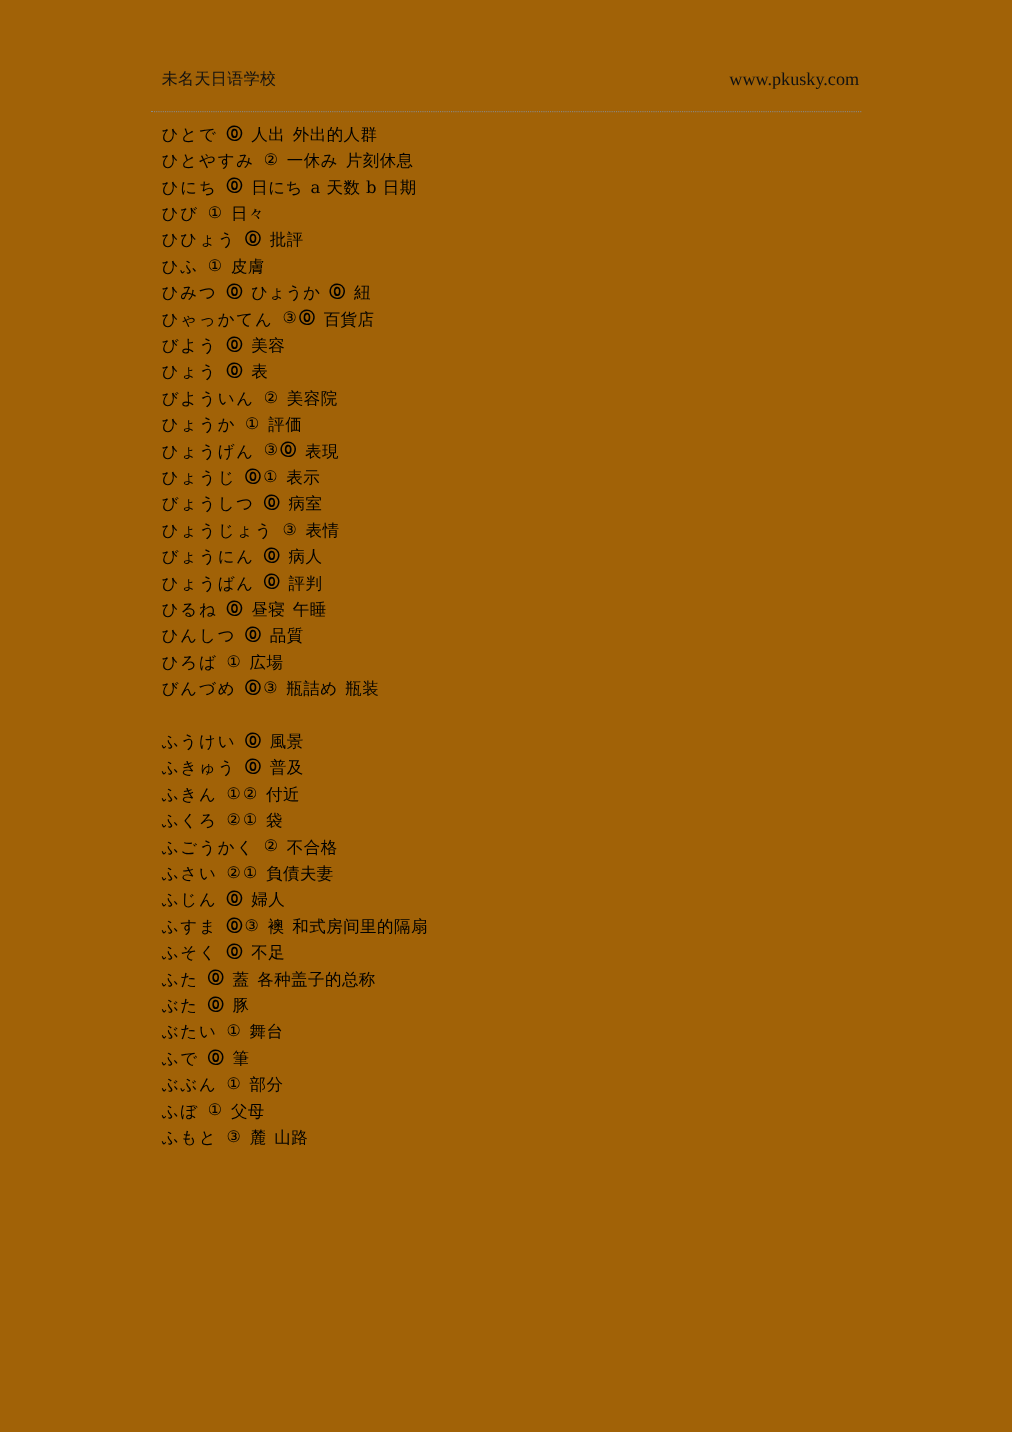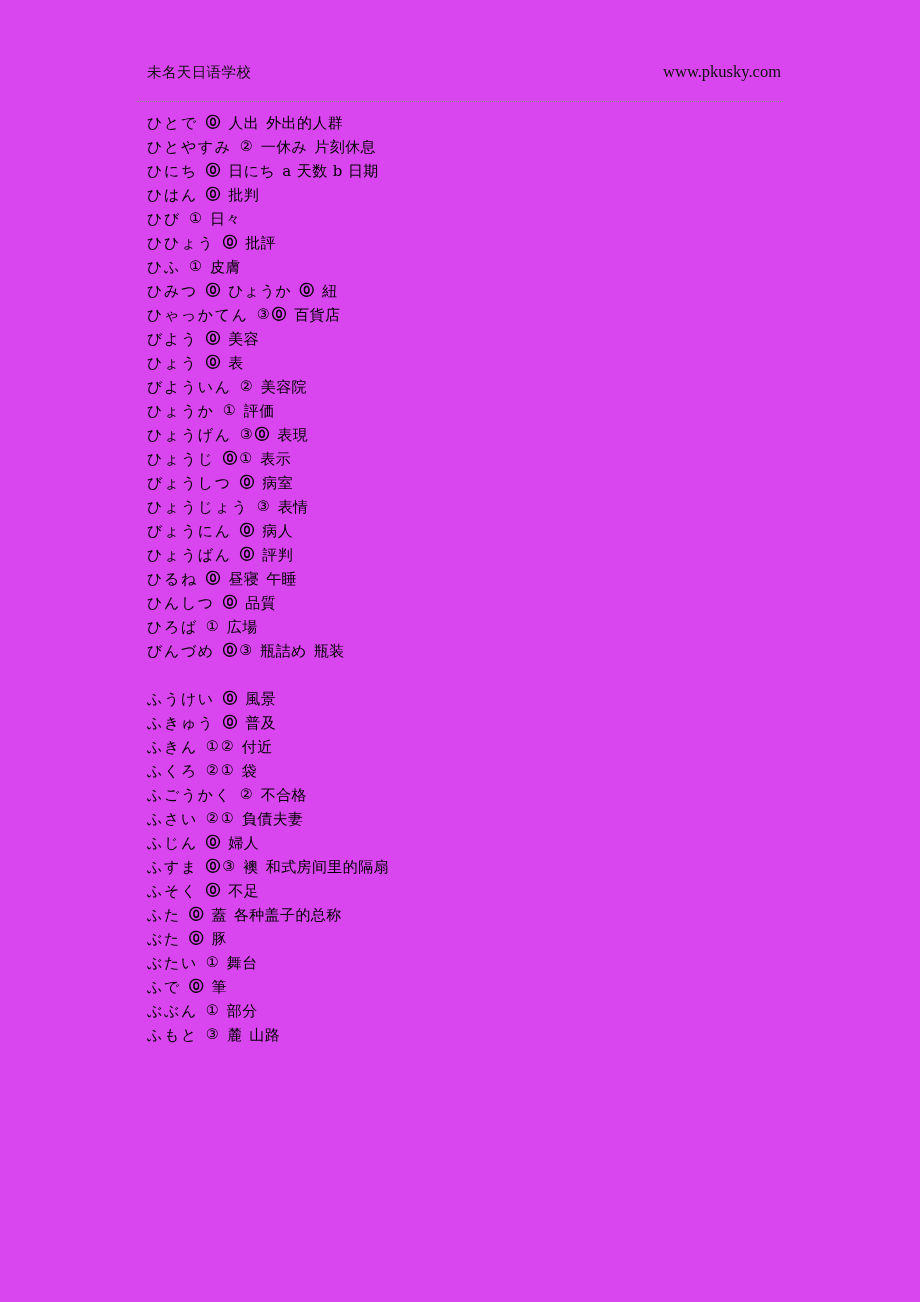--- a/index.html
+++ b/index.html
@@ -8,21 +8,21 @@
     background: #ffffff;
   }
   body {
     font-family: "Liberation Serif", "DejaVu Serif", serif;
     color: #000000;
   }
   .page {
     position: relative;
     width: 920px;
     height: 1302px;
-    background: #d946ef;
+    background: #a16207;
     overflow: hidden;
     box-sizing: border-box;
   }
   
   .header {
     position: absolute;
     left: 137px;
     top: 62px;
     width: 646px;
     height: 34px;
@@ -110,21 +110,20 @@
     <div class="header-left">未名天日语学校</div>
     <div class="header-right">www.pkusky.com</div>
   </div>
 
   <div class="header-rule"></div>
 
   <div class="entries" id="entries">
       <div class="entry"><span class="kana">ひとで</span><span class="gap"></span><span class="acc zero">⓪</span><span class="gap"></span><span class="kanji">人出</span><span class="gap"></span><span class="gloss">外出的人群</span></div>
       <div class="entry"><span class="kana">ひとやすみ</span><span class="gap"></span><span class="acc">②</span><span class="gap"></span><span class="kanji">一休み</span><span class="gap"></span><span class="gloss">片刻休息</span></div>
       <div class="entry"><span class="kana">ひにち</span><span class="gap"></span><span class="acc zero">⓪</span><span class="gap"></span><span class="kanji">日にち</span><span class="gap"></span><span class="gloss">a 天数 b 日期</span></div>
-      <div class="entry"><span class="kana">ひはん</span><span class="gap"></span><span class="acc zero">⓪</span><span class="gap"></span><span class="kanji">批判</span></div>
       <div class="entry"><span class="kana">ひび</span><span class="gap"></span><span class="acc">①</span><span class="gap"></span><span class="kanji">日々</span></div>
       <div class="entry"><span class="kana">ひひょう</span><span class="gap"></span><span class="acc zero">⓪</span><span class="gap"></span><span class="kanji">批評</span></div>
       <div class="entry"><span class="kana">ひふ</span><span class="gap"></span><span class="acc">①</span><span class="gap"></span><span class="kanji">皮膚</span></div>
       <div class="entry"><span class="kana">ひみつ</span><span class="gap"></span><span class="acc zero">⓪</span><span class="gap"></span><span class="kanji">ひょうか</span><span class="gap"></span><span class="acc zero">⓪</span><span class="gap"></span><span class="kanji">紐</span></div>
       <div class="entry"><span class="kana">ひゃっかてん</span><span class="gap"></span><span class="acc">③</span><span class="acc zero">⓪</span><span class="gap"></span><span class="kanji">百貨店</span></div>
       <div class="entry"><span class="kana">びよう</span><span class="gap"></span><span class="acc zero">⓪</span><span class="gap"></span><span class="kanji">美容</span></div>
       <div class="entry"><span class="kana">ひょう</span><span class="gap"></span><span class="acc zero">⓪</span><span class="gap"></span><span class="kanji">表</span></div>
       <div class="entry"><span class="kana">びよういん</span><span class="gap"></span><span class="acc">②</span><span class="gap"></span><span class="kanji">美容院</span></div>
       <div class="entry"><span class="kana">ひょうか</span><span class="gap"></span><span class="acc">①</span><span class="gap"></span><span class="kanji">評価</span></div>
       <div class="entry"><span class="kana">ひょうげん</span><span class="gap"></span><span class="acc">③</span><span class="acc zero">⓪</span><span class="gap"></span><span class="kanji">表現</span></div>
@@ -145,16 +144,17 @@
       <div class="entry"><span class="kana">ふごうかく</span><span class="gap"></span><span class="acc">②</span><span class="gap"></span><span class="kanji">不合格</span></div>
       <div class="entry"><span class="kana">ふさい</span><span class="gap"></span><span class="acc">②</span><span class="acc">①</span><span class="gap"></span><span class="kanji">負債夫妻</span></div>
       <div class="entry"><span class="kana">ふじん</span><span class="gap"></span><span class="acc zero">⓪</span><span class="gap"></span><span class="kanji">婦人</span></div>
       <div class="entry"><span class="kana">ふすま</span><span class="gap"></span><span class="acc zero">⓪</span><span class="acc">③</span><span class="gap"></span><span class="kanji">襖</span><span class="gap"></span><span class="gloss">和式房间里的隔扇</span></div>
       <div class="entry"><span class="kana">ふそく</span><span class="gap"></span><span class="acc zero">⓪</span><span class="gap"></span><span class="kanji">不足</span></div>
       <div class="entry"><span class="kana">ふた</span><span class="gap"></span><span class="acc zero">⓪</span><span class="gap"></span><span class="kanji">蓋</span><span class="gap"></span><span class="gloss">各种盖子的总称</span></div>
       <div class="entry"><span class="kana">ぶた</span><span class="gap"></span><span class="acc zero">⓪</span><span class="gap"></span><span class="kanji">豚</span></div>
       <div class="entry"><span class="kana">ぶたい</span><span class="gap"></span><span class="acc">①</span><span class="gap"></span><span class="kanji">舞台</span></div>
       <div class="entry"><span class="kana">ふで</span><span class="gap"></span><span class="acc zero">⓪</span><span class="gap"></span><span class="kanji">筆</span></div>
       <div class="entry"><span class="kana">ぶぶん</span><span class="gap"></span><span class="acc">①</span><span class="gap"></span><span class="kanji">部分</span></div>
+      <div class="entry"><span class="kana">ふぼ</span><span class="gap"></span><span class="acc">①</span><span class="gap"></span><span class="kanji">父母</span></div>
       <div class="entry"><span class="kana">ふもと</span><span class="gap"></span><span class="acc">③</span><span class="gap"></span><span class="kanji">麓</span><span class="gap"></span><span class="gloss">山路</span></div>
     </div>
 
 </div>
 
 </body></html>

